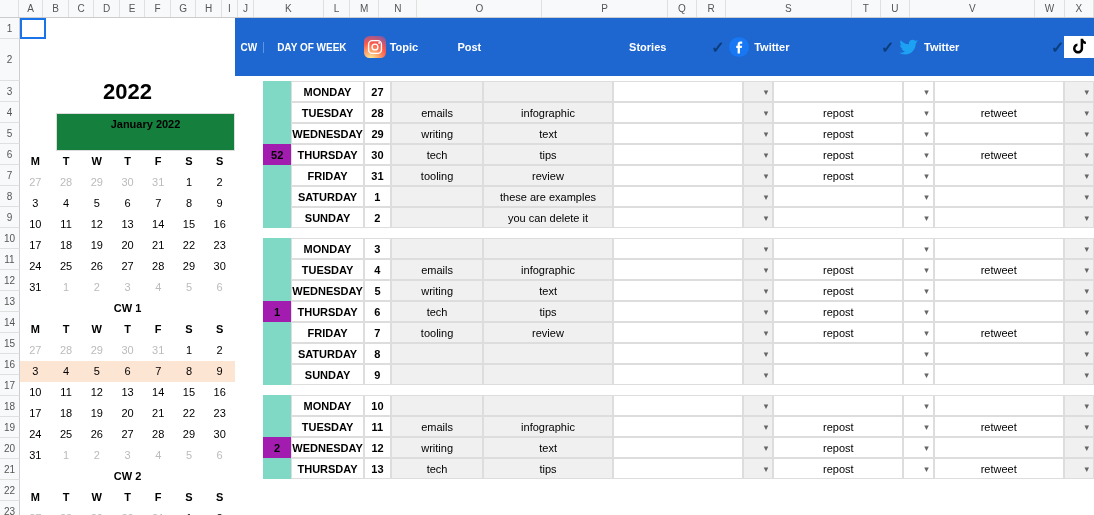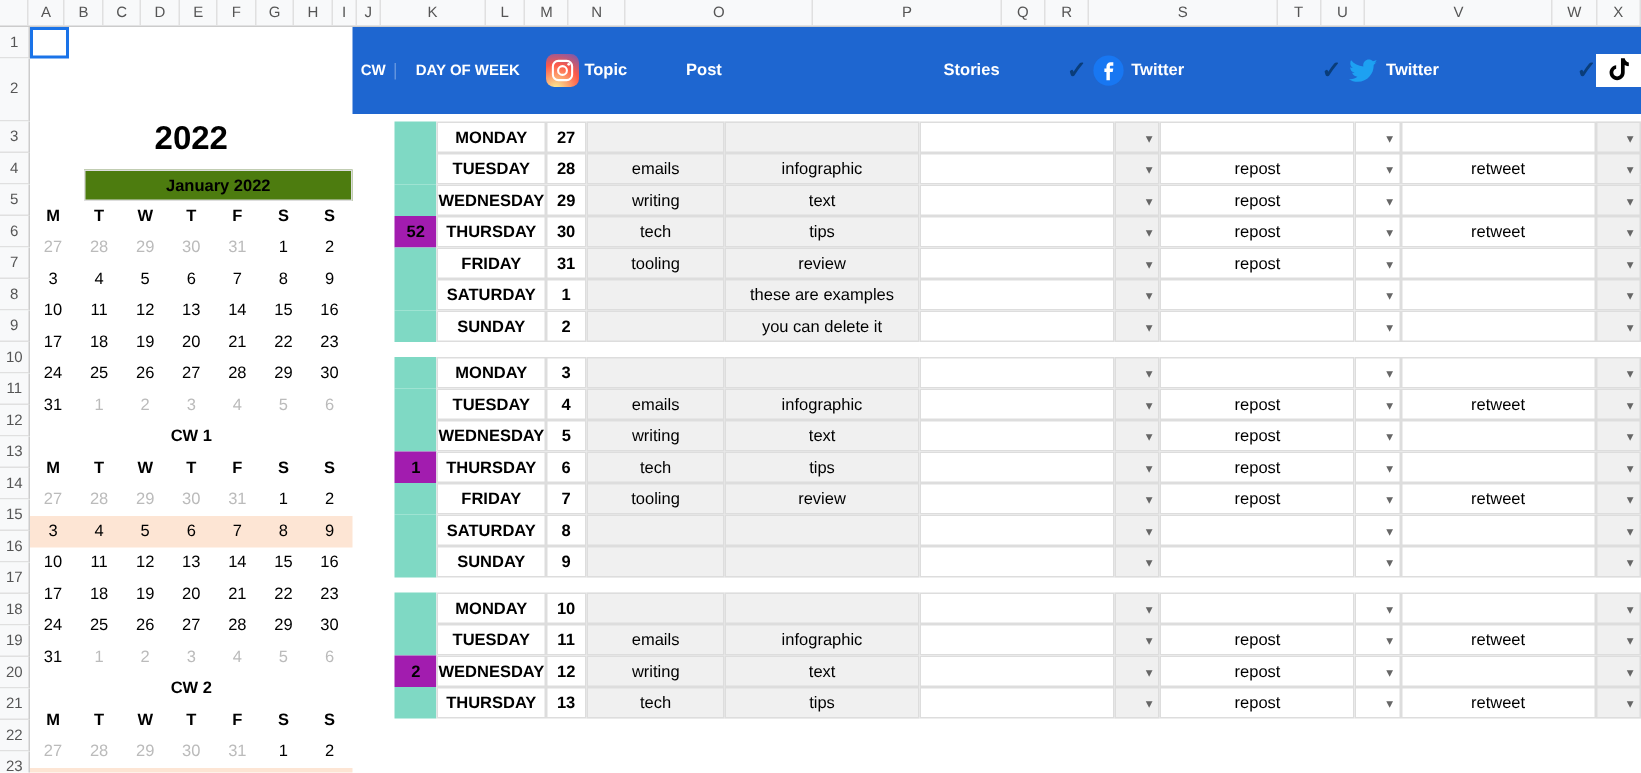--- a/index.html
+++ b/index.html
@@ -7,21 +7,21 @@
 .grid{position:relative;}
 .colhdr{display:flex;background:#f8f9fa;border-bottom:1px solid #ccc;height:18px;}
 .colhdr div{border-right:1px solid #e0e0e0;text-align:center;line-height:18px;color:#555;font-size:10px;}
 .rowhdr{position:absolute;left:0;top:18px;width:20px;}
 .rowhdr div{height:21px;border-bottom:1px solid #e0e0e0;border-right:1px solid #ccc;text-align:center;line-height:21px;background:#f8f9fa;color:#555;font-size:10px;}
 .rowhdr div.dbl{height:42px;line-height:42px;}
 .content{position:absolute;left:20px;top:18px;right:0;}
 .cell-sel{position:absolute;left:0;top:0;width:26px;height:21px;border:2px solid #1a73e8;pointer-events:none;}
 .cal{position:absolute;left:0;top:21px;width:215px;}
 .cal .year{text-align:center;font-weight:bold;font-size:22px;font-family:"Century Gothic",sans-serif;height:42px;line-height:42px;margin-top:32px;}
-.cal .month{background:#4d7c0f;text-align:center;font-weight:bold;height:21px;line-height:21px;border:1px solid #ddd;margin-left:36px;}
+.cal .month{background:#15803d;text-align:center;font-weight:bold;height:38px;line-height:21px;border:1px solid #ddd;margin-left:36px;}
 .cal .days,.cal .row{display:flex;height:21px;}
 .cal .days div,.cal .row div{flex:1;text-align:center;line-height:21px;}
 .cal .days div{font-weight:bold;}
 .cal .row .dim{color:#bbb;}
 .cal .cwlbl{text-align:center;font-weight:bold;height:21px;line-height:21px;}
 .cal .hl{background:#fde5d4;}
 .hdr2{position:absolute;left:215px;top:0;right:0;}
 .b2c{text-align:center;font-weight:bold;font-size:16px;height:21px;line-height:21px;font-family:"Century Gothic",sans-serif;}
 .bluebar{display:flex;background:#1e66d0;color:#fff;height:58px;align-items:center;font-weight:bold;}
 .bluebar .cw{width:29px;text-align:center;font-size:10px;}

